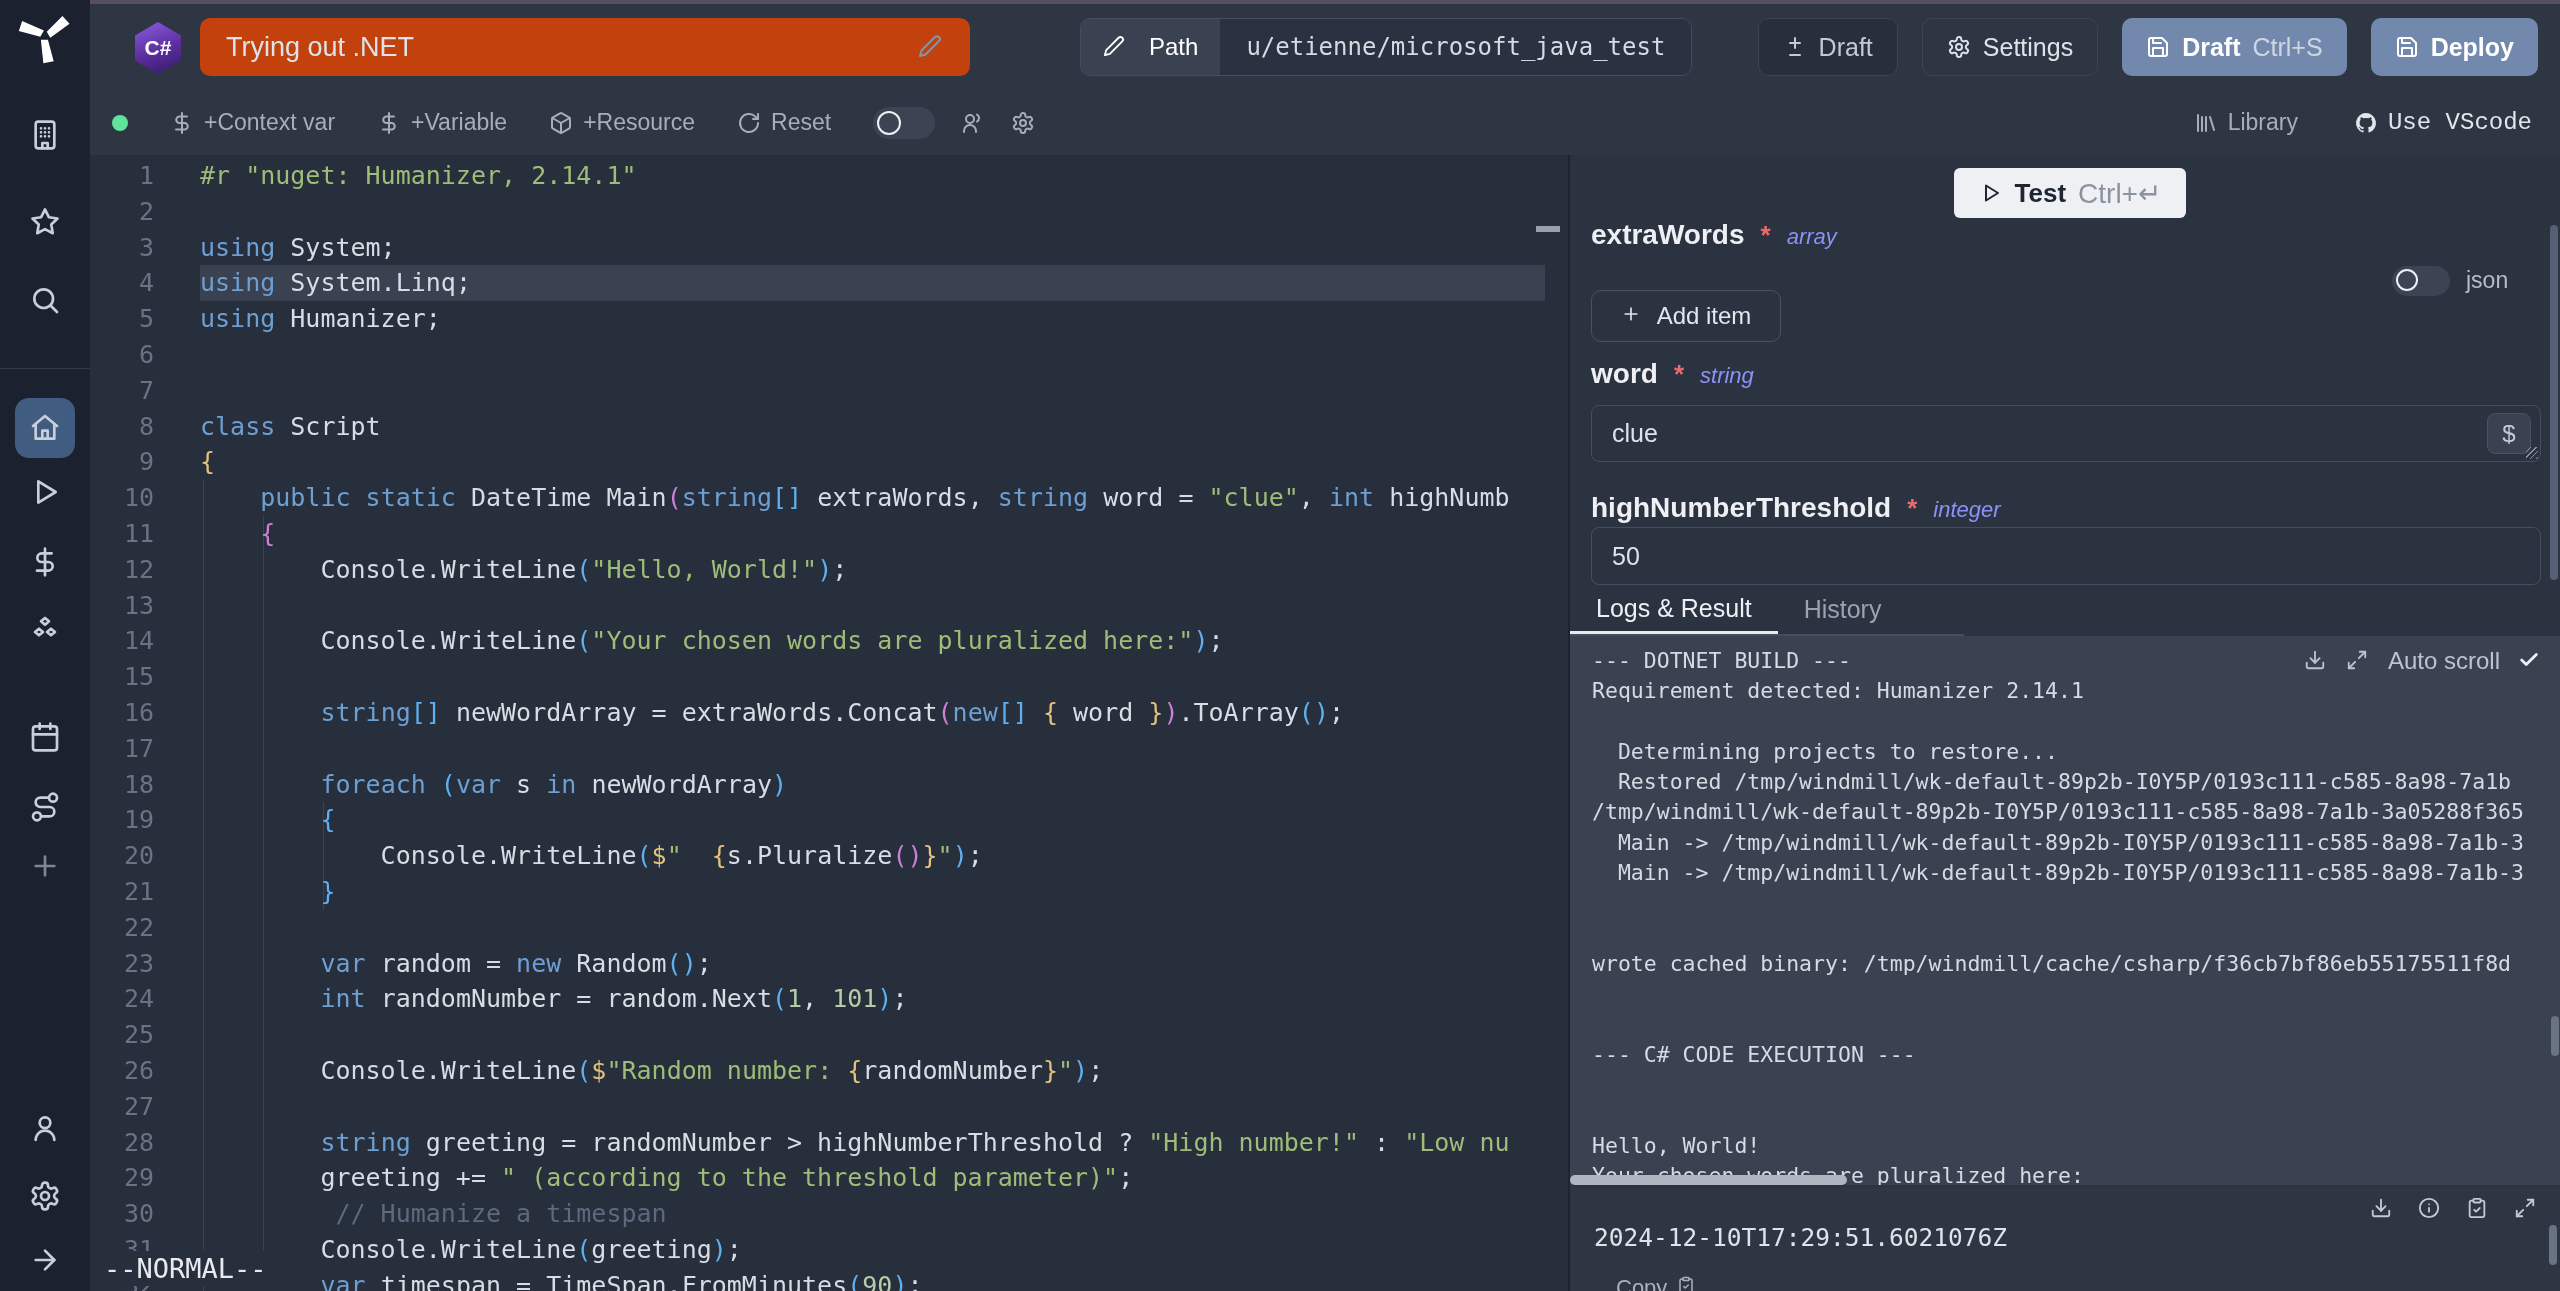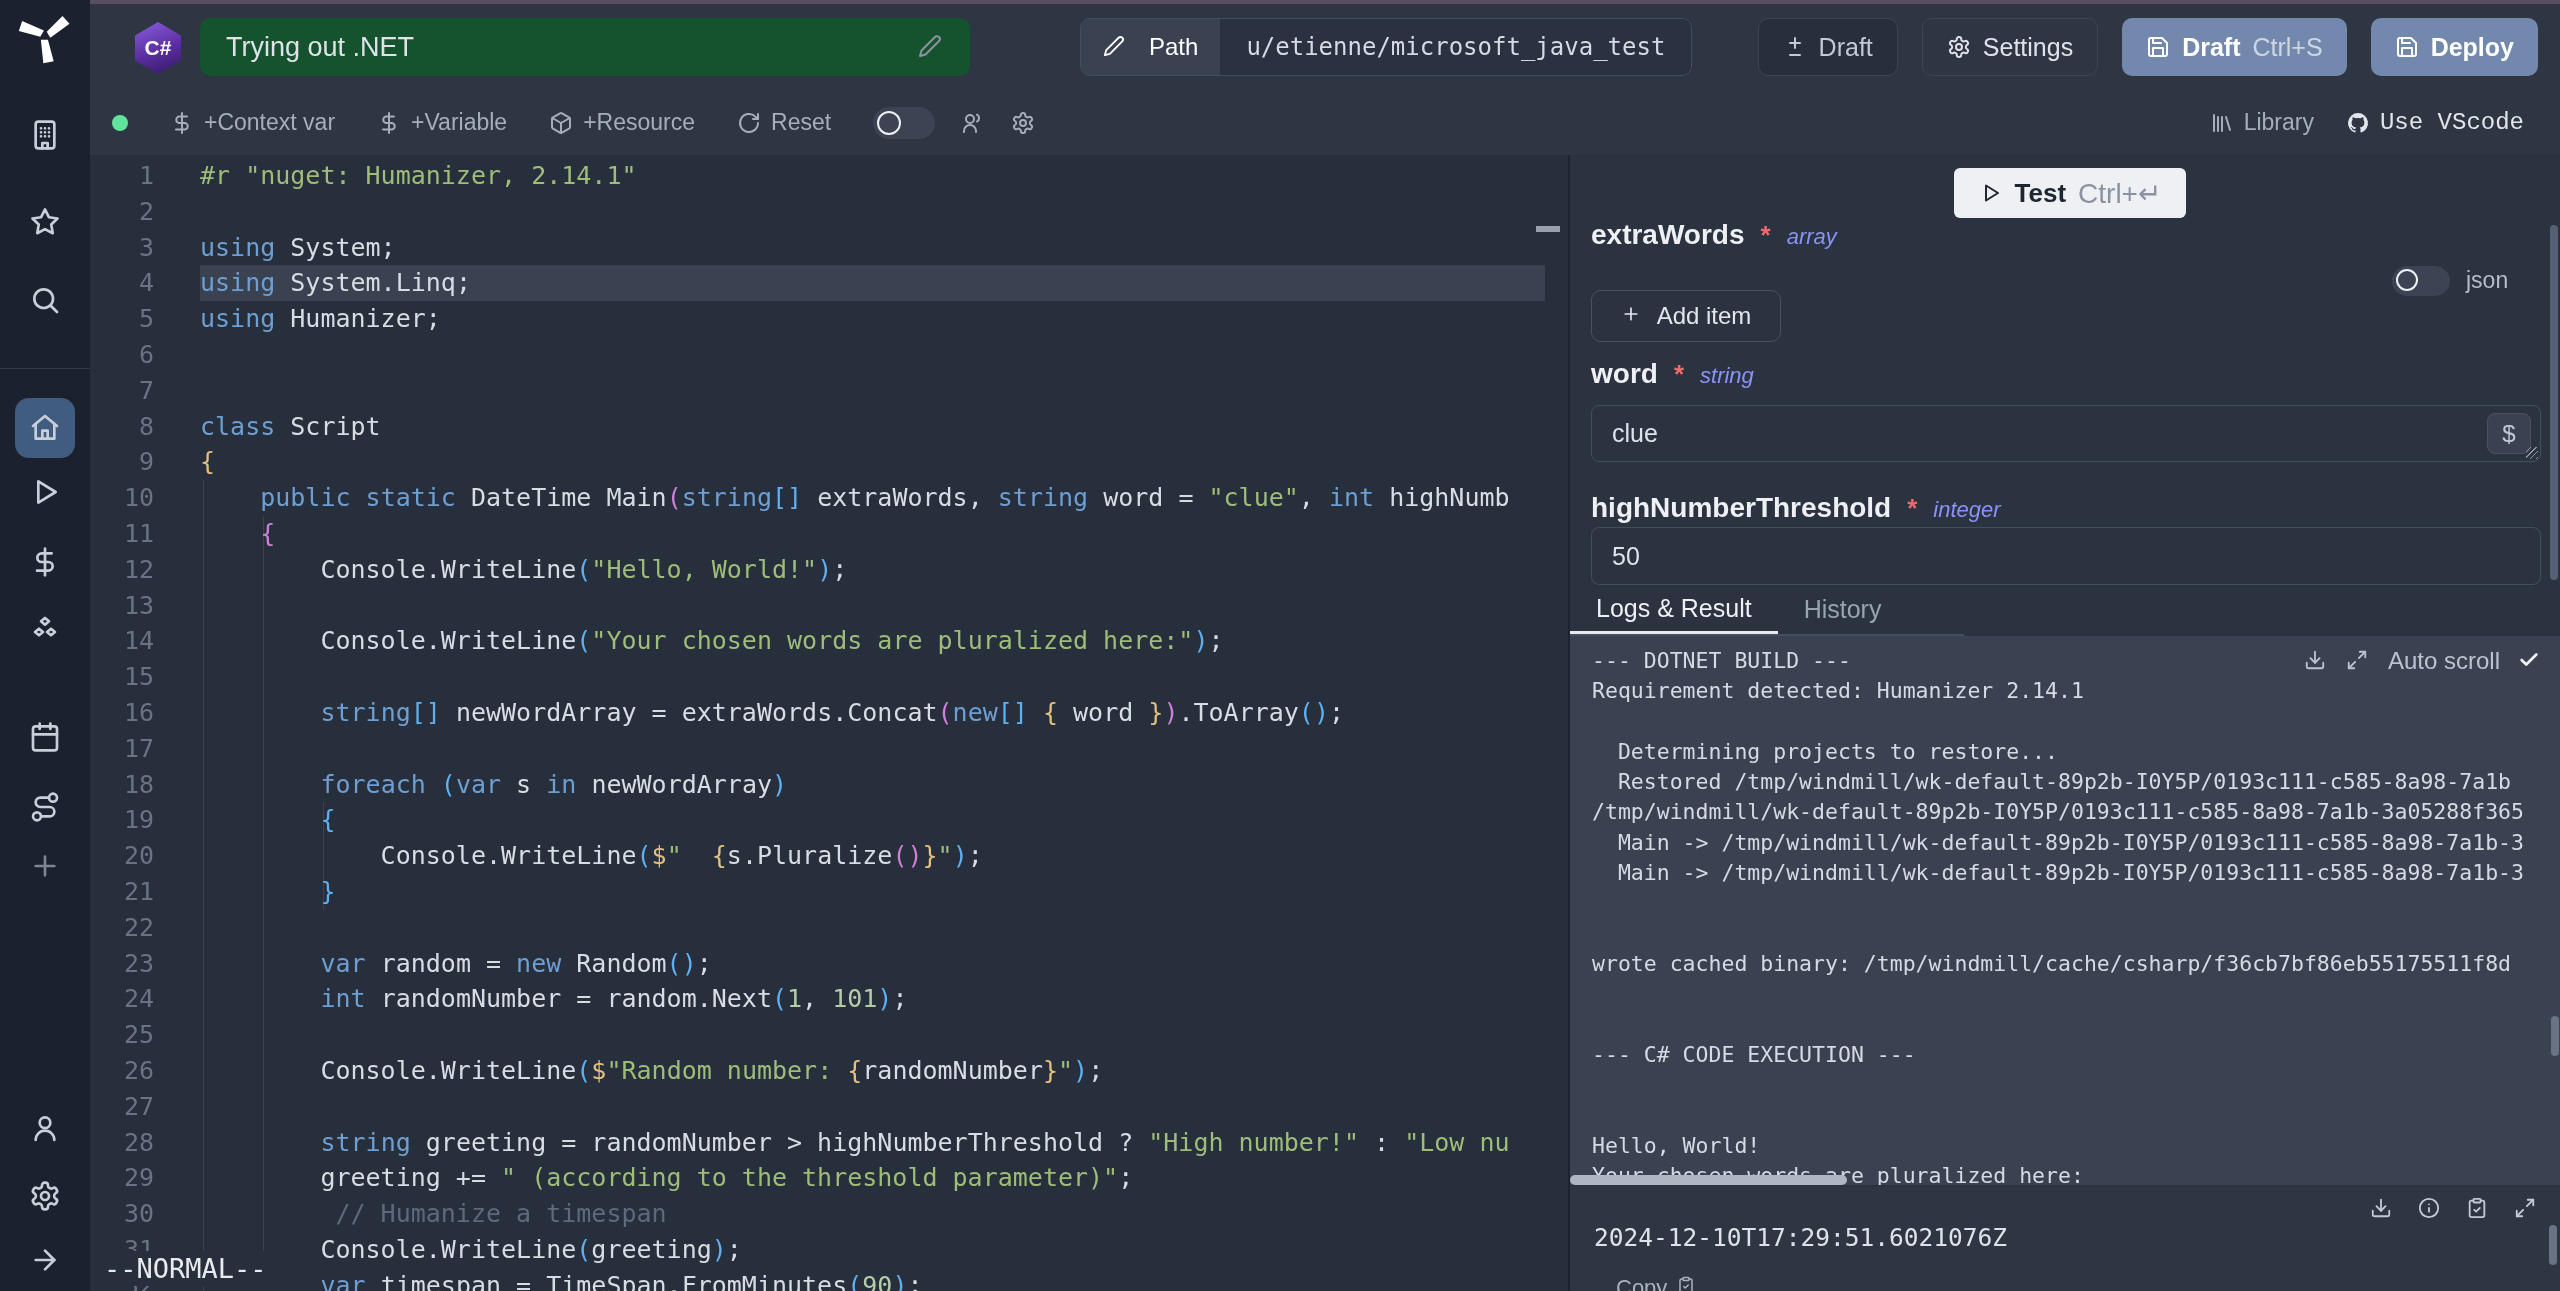--- a/index.html
+++ b/index.html
@@ -24,21 +24,21 @@
   .side-item.dim{color:#7e8694;}
   .side-item.active{left:15px;width:60px;height:60px;background:#405c80;border-radius:14px;align-items:center;}
   .side-divider{position:absolute;left:0;width:90px;height:1px;background:#323a48;}
 
   
   .topbar{position:absolute;left:90px;top:4px;right:0;height:86px;background:var(--bg-top);}
   .lang-badge{position:absolute;left:45px;top:18px;width:46px;height:52px;
     clip-path:polygon(50% 0,100% 26%,100% 74%,50% 100%,0 74%,0 26%);
     background:linear-gradient(160deg,#8a5fe0 0%,#5b2d9e 55%,#321a66 100%);
     color:#fff;font-weight:bold;font-size:21px;display:flex;align-items:center;justify-content:center;}
-  .title-box{position:absolute;left:110px;top:14px;width:770px;height:58px;background:#14532d;border-radius:10px;
+  .title-box{position:absolute;left:110px;top:14px;width:770px;height:58px;background:#c2410c;border-radius:10px;
     display:flex;align-items:center;padding:0 26px;color:var(--txt);font-size:27px;}
   .title-box .spacer{flex:1;}
   .title-box .pencil{color:#8b93a1;width:26px;height:26px;}
   .path-box{position:absolute;left:990px;top:14px;height:58px;display:flex;align-items:stretch;
     border:1px solid var(--border);border-radius:10px;overflow:hidden;}
   .path-left{display:flex;align-items:center;gap:22px;background:#3a4150;color:#ffffff;font-size:24px;padding:0 22px;}
   .path-left svg{width:22px;height:22px;}
   .path-right{display:flex;align-items:center;background:#2a3140;color:#d6dae2;
     font-family:"DejaVu Sans Mono",monospace;font-size:24px;padding:0 26px;}
   .tb-actions{position:absolute;right:22px;top:14px;height:58px;display:flex;gap:24px;}
@@ -51,21 +51,21 @@
 
   
   .toolbar{position:absolute;left:90px;top:90px;right:0;height:65px;background:var(--bg-top);
     display:flex;align-items:center;color:#a6aebc;font-size:23px;}
   .tool-item{display:flex;align-items:center;gap:10px;cursor:pointer;white-space:nowrap;}
   .tool-item svg{width:24px;height:24px;}
   .dot{width:16px;height:16px;border-radius:50%;background:var(--success-green,#62e39c);margin-left:22px;}
   .toolbar .gap{width:42px;}
   .toggle{width:62px;height:32px;border-radius:16px;background:#3c4454;position:relative;cursor:pointer;}
   .toggle .knob{position:absolute;left:4px;top:4px;width:24px;height:24px;border-radius:50%;border:2px solid #eef0f4;}
-  .toolbar-right{margin-left:auto;display:flex;align-items:center;gap:32px;padding-right:36px;justify-content:space-between;}
+  .toolbar-right{margin-left:auto;display:flex;align-items:center;gap:56px;padding-right:28px;justify-content:space-between;}
   .tool-item.bright{color:#e2e5ea;font-size:24px;font-family:Liberation Mono, monospace;}
 
   
   .editor{position:absolute;left:90px;top:155px;width:1478px;height:1136px;background:var(--bg-editor);overflow:hidden;}
   .cur-line{position:absolute;left:110px;right:23px;height:36px;background:var(--line-hl);}
   .gutter{position:absolute;left:0;top:3px;width:64px;text-align:right;
     font-family:"DejaVu Sans Mono",monospace;font-size:25px;color:#6a7284;}
   .gutter .ln{height:35.8px;line-height:35.8px;}
   .code{position:absolute;left:110px;top:3px;right:0;font-family:"DejaVu Sans Mono",monospace;font-size:25px;}
   .code .cl{height:35.8px;line-height:35.8px;white-space:pre;overflow:hidden;}

